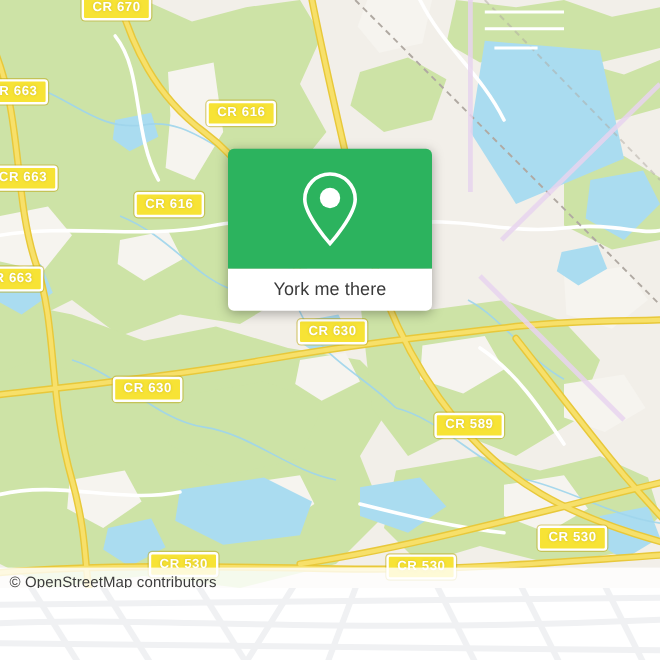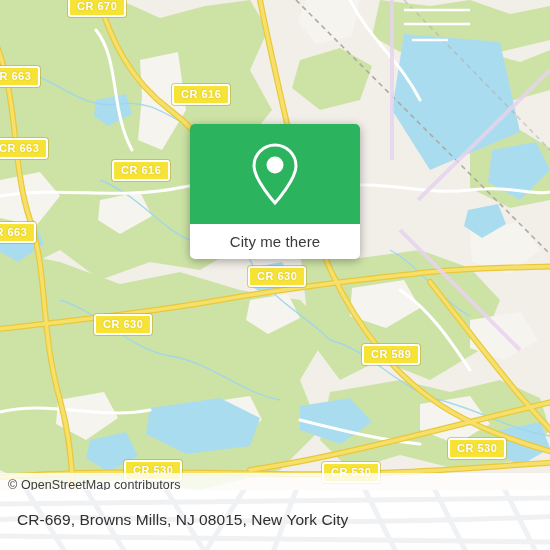--- a/index.html
+++ b/index.html
@@ -228,21 +228,21 @@
     <div id="popup-tail" style="left:275px"></div>
     <div id="popup">
       <div id="popup-head">
         <svg width="56" height="66" viewBox="0 0 56 66">
           <path d="M28,4 C16.4,4 7,13.4 7,25 C7,38.5 28,62 28,62
                    C28,62 49,38.5 49,25 C49,13.4 39.6,4 28,4 Z" fill="none" stroke="#ffffff" stroke-width="3"></path>
           <circle cx="28" cy="24" r="8.5" fill="#ffffff"></circle>
         </svg>
       </div>
       <div id="popup-body">
-        <span id="popup-label">City me there</span>
+        <span id="popup-label">York me there</span>
       </div>
     </div>
 
     <div id="attrib">
       <span id="attrib-text">© OpenStreetMap contributors</span>
     </div>
   </div>
 
   <div id="footer">
     <svg id="footer-bg" viewBox="0 0 550 60" preserveAspectRatio="none">
@@ -255,17 +255,16 @@
         <path d="M300,-10 L270,70"></path>
         <path d="M360,-10 L400,70"></path>
         <path d="M430,-10 L470,70"></path>
         <path d="M500,-10 L540,70"></path>
         <path d="M-10,14 L560,8"></path>
         <path d="M-10,46 L560,52"></path>
         <path d="M-10,30 C120,22 260,40 560,26"></path>
       </g>
     </svg>
     <div id="footer-inner">
-      <span id="footer-title">CR-669, Browns Mills, NJ 08015, New York City</span>
     </div>
   </div>
 
 </div>
 
 </body></html>

